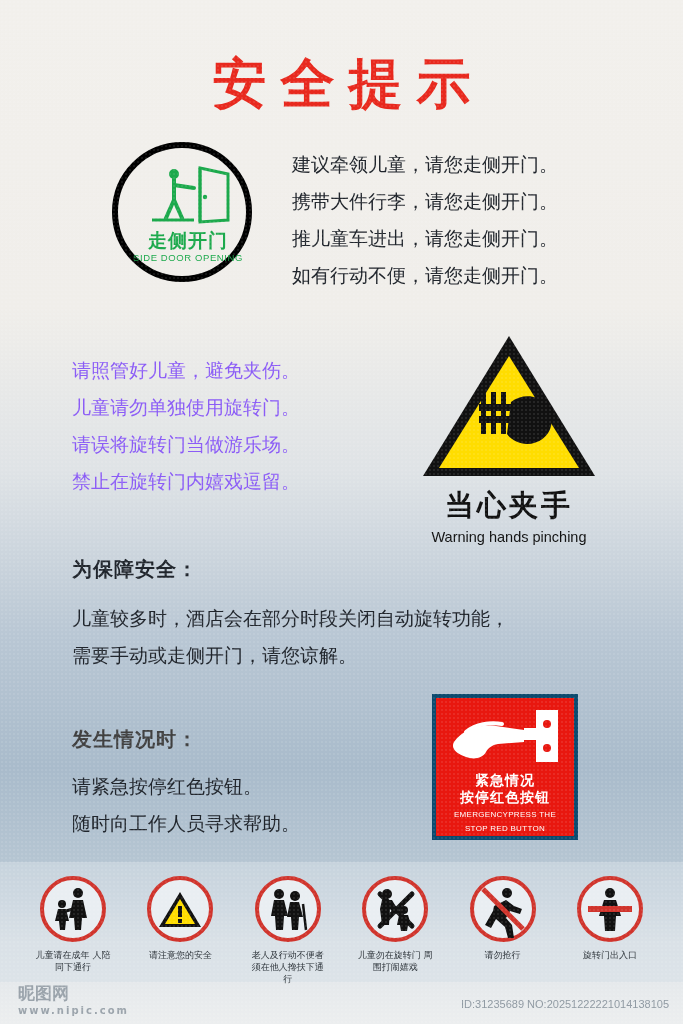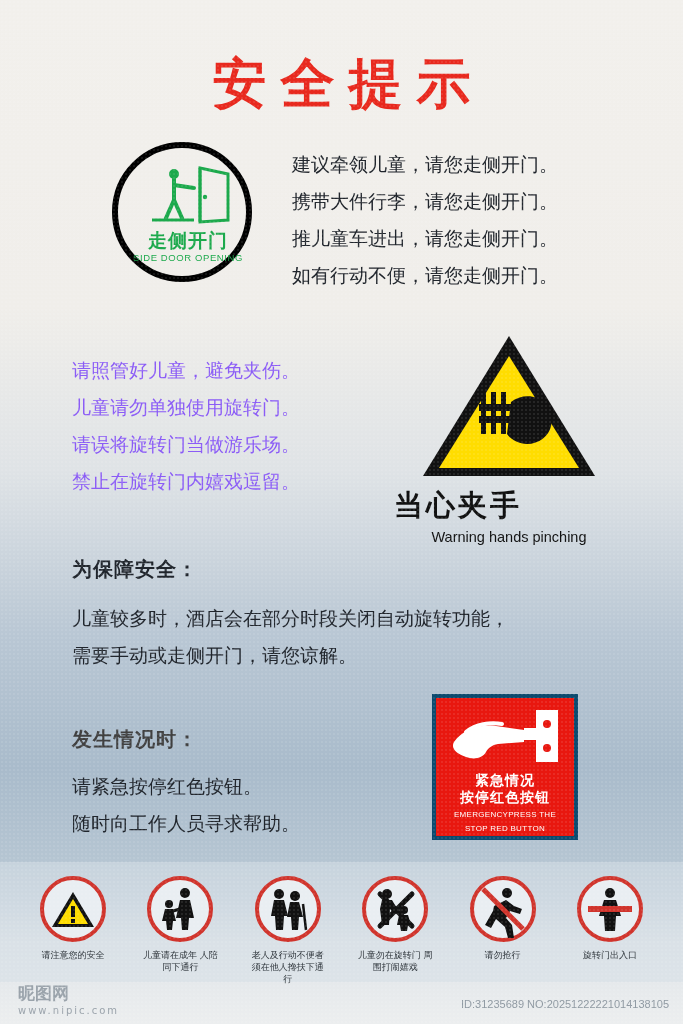--- a/index.html
+++ b/index.html
@@ -46,21 +46,21 @@
   
   .s2-lines{position:absolute;left:72px;top:352px;width:350px;}
   .s2-lines div{
     font-size:19px;color:#8b5cf6;line-height:37px;white-space:nowrap;
     font-family:"DejaVu Sans","Liberation Sans",sans-serif;
   }
   .tri-wrap{position:absolute;left:394px;top:330px;width:230px;}
   .tri{position:relative;width:180px;height:150px;margin:0 auto;}
   .tri svg{display:block}
   .tri-cn{
-    font-size:29px;font-weight:bold;color:#111;
+    text-align:center;font-size:29px;font-weight:bold;color:#111;
     letter-spacing:3px;margin-top:6px;
     font-family:Liberation Mono, monospace;
   }
   .tri-en{text-align:center;font-size:14.5px;color:#111;margin-top:3px;}
 
   
   .s3-head{
     position:absolute;left:72px;top:556px;font-size:20px;font-weight:bold;
     color:#20252c;letter-spacing:1px;
     font-family:"DejaVu Sans","Liberation Sans",sans-serif;
@@ -112,21 +112,21 @@
   }
   .slash{
     position:absolute;left:-4px;top:-4px;width:66px;height:66px;
   }
 
   
   .wm{
     position:absolute;left:18px;bottom:8px;color:#9aa3ab;font-size:17px;font-weight:bold;
     font-family:"DejaVu Sans","Liberation Sans",sans-serif;
   }
-  .wm small{display:block;font-size:10px;font-weight:normal;letter-spacing:2px;}
+  .wm small{display:block;font-size:10px;font-weight:bold;letter-spacing:2px;}
   .idtext{
     position:absolute;right:14px;bottom:14px;color:#8f99a2;font-size:11px;
   }
   .noise{
     position:absolute;inset:0;pointer-events:none;
     background-image:radial-gradient(rgba(255,255,255,.35) 1px,transparent 1px);
     background-size:4px 4px;opacity:.25;
   }
 </style>
 </head>
@@ -215,46 +215,46 @@
     <div class="en">EMERGENCYPRESS THE</div>
     <div class="en">STOP RED BUTTON</div>
   </div>
 
   <div class="strip">
     <div class="strip-inner">
 
       <div class="sicon">
         <div class="circ">
           <svg viewBox="0 0 58 58" width="58" height="58">
-            <path d="M29 12 L50 47 L8 47 Z" fill="#111"></path>
-            <path d="M29 19 L44 44 L14 44 Z" fill="#ffdd00"></path>
-            <rect x="27" y="26" width="4" height="11" fill="#111"></rect>
-            <rect x="27" y="39" width="4" height="4" fill="#111"></rect>
-          </svg>
-        </div>
-        <div class="cap">请注意您的安全</div>
-      </div>
-
-      <div class="sicon">
-        <div class="circ">
-          <svg viewBox="0 0 58 58" width="58" height="58">
             <circle cx="34" cy="13" r="5" fill="#111"></circle>
             <path d="M29 20 h10 l4 18 h-5 l-1 12 h-6 l-1 -12 h-5 z" fill="#111"></path>
             <circle cx="18" cy="24" r="4" fill="#111"></circle>
             <path d="M14 29 h8 l3 12 h-3 l-1 9 h-5 l-1 -9 h-4 z" fill="#111"></path>
             <line x1="22" y1="31" x2="29" y2="29" stroke="#111" stroke-width="3"></line>
           </svg>
         </div>
         <div class="cap">儿童请在成年
 人陪同下通行</div>
       </div>
 
       <div class="sicon">
         <div class="circ">
           <svg viewBox="0 0 58 58" width="58" height="58">
+            <path d="M29 12 L50 47 L8 47 Z" fill="#111"></path>
+            <path d="M29 19 L44 44 L14 44 Z" fill="#ffdd00"></path>
+            <rect x="27" y="26" width="4" height="11" fill="#111"></rect>
+            <rect x="27" y="39" width="4" height="4" fill="#111"></rect>
+          </svg>
+        </div>
+        <div class="cap">请注意您的安全</div>
+      </div>
+
+      <div class="sicon">
+        <div class="circ">
+          <svg viewBox="0 0 58 58" width="58" height="58">
             <circle cx="20" cy="14" r="5" fill="#111"></circle>
             <path d="M15 20 h10 l4 16 h-4 l-1 14 h-7 l-1 -14 h-4 z" fill="#111"></path>
             <circle cx="36" cy="16" r="5" fill="#111"></circle>
             <path d="M31 22 h9 l4 15 h-4 l-1 13 h-6 l-1 -13 h-4 z" fill="#111"></path>
             <line x1="44" y1="24" x2="47" y2="50" stroke="#111" stroke-width="2.5"></line>
           </svg>
         </div>
         <div class="cap">老人及行动不便者
 须在他人搀扶下通行</div>
       </div>

